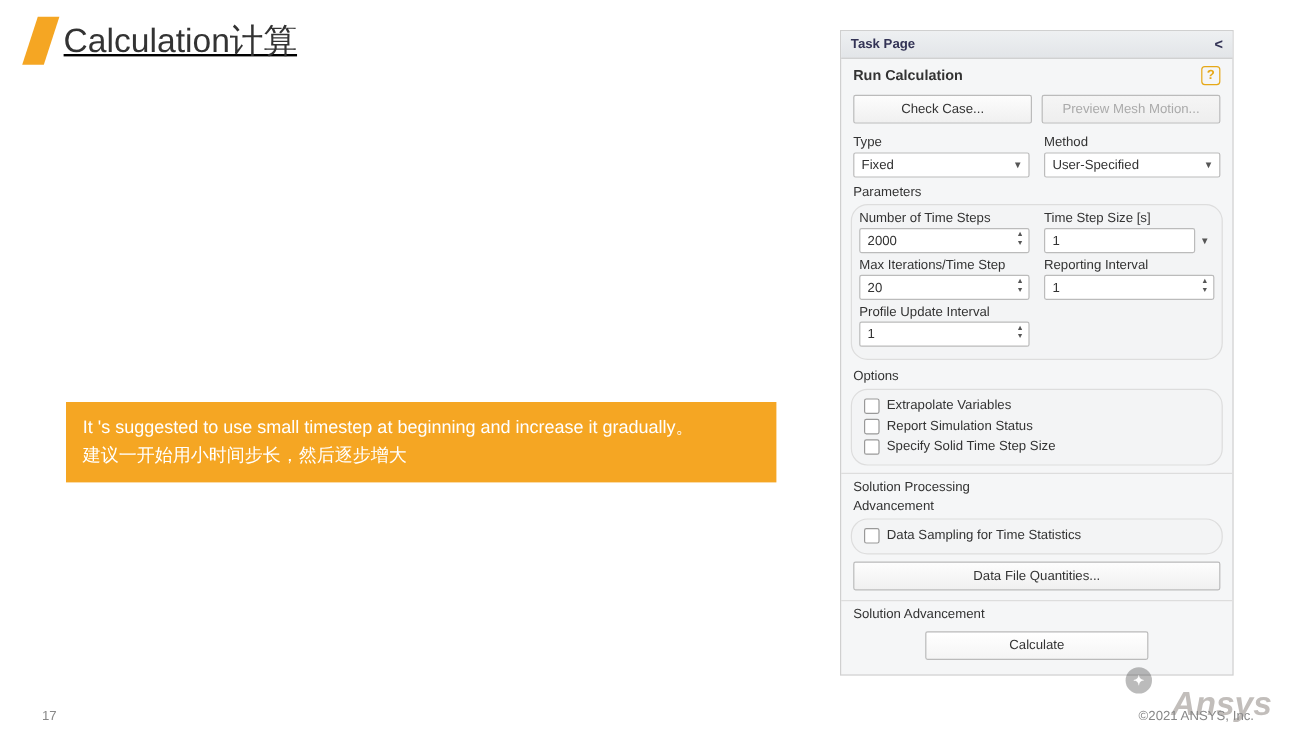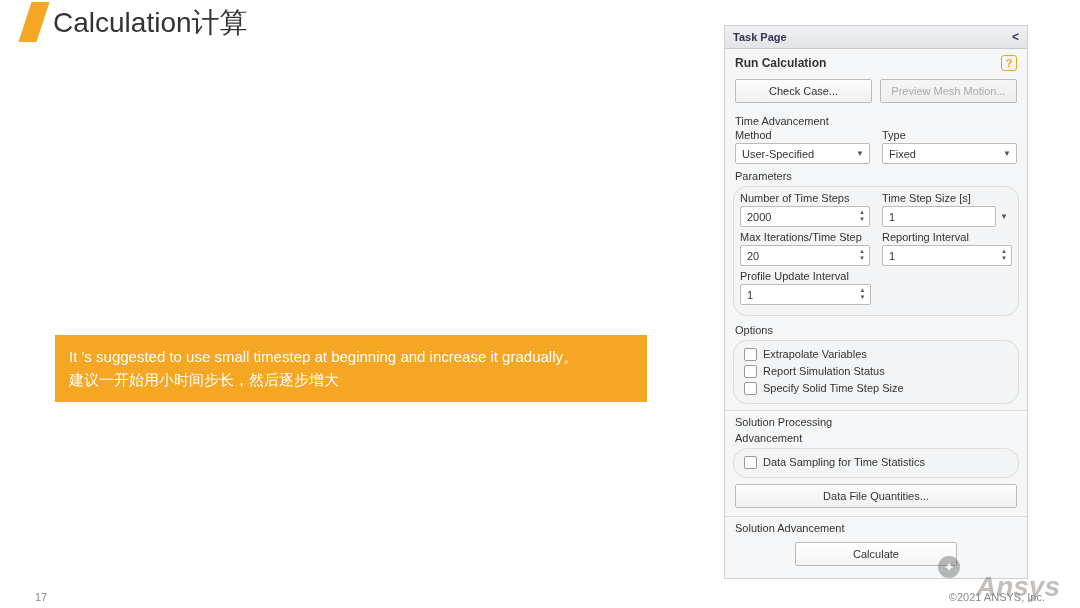--- a/index.html
+++ b/index.html
@@ -1,32 +1,32 @@
 <!DOCTYPE html>
 <html><head>
   <meta charset="utf-8">
   <style>
     * { box-sizing: border-box; margin: 0; padding: 0; font-family: "Segoe UI", Arial, sans-serif; }
     body { width: 1080px; height: 608px; background: #fff; position: relative; overflow: hidden; }
     
-    .slide-title-area { position: absolute; top: 2px; left: 25px; display: flex; align-items: flex-end; gap: 10px; }
+    .slide-title-area { position: absolute; top: 14px; left: 25px; display: flex; align-items: center; gap: 10px; text-decoration: underline; }
     .title-slash { width: 18px; height: 40px; background: #f5a623; transform: skewX(-18deg); }
     .slide-title { font-size: 28px; color: #333; font-weight: 400; }
     
     .tip-box { position: absolute; top: 335px; left: 55px; width: 592px; background: #f5a623; color: #fff; padding: 10px 14px; font-size: 15px; line-height: 1.55; }
     
     .footer { position: absolute; bottom: 5px; left: 0; right: 0; display: flex; align-items: center; padding: 0 35px; font-size: 11px; color: #888; }
     .page-num { flex: 0 0 60px; }
     .copyright { flex: 1; text-align: right; }
     .brand-logo { position: absolute; right: 20px; bottom: 5px; font-size: 28px; font-weight: 700; color: rgba(80,70,60,0.35); font-style: italic; }
     .wm { position: absolute; right: 120px; bottom: 30px; font-size: 18px; color: rgba(60,60,60,0.35); display:flex; align-items:center; gap:6px;}
     .wm-icon { width:22px; height:22px; border-radius:50%; background:rgba(60,60,60,0.35); display:flex;align-items:center;justify-content:center;color:#fff;font-size:11px;font-weight:bold;}
     
     
-    .task-page { position: absolute; top: 25px; right: 52px; width: 304px; background: #f5f6f7; border: 1px solid #d0d0d0; font-size: 11px; color: #333; }
+    .task-page { position: absolute; top: 25px; right: 52px; width: 328px; background: #f5f6f7; border: 1px solid #d0d0d0; font-size: 11px; color: #333; }
     .task-header { background: linear-gradient(#eef0f2, #e2e5e8); padding: 4px 8px; font-weight: bold; color: #335; border-bottom: 1px solid #c8c8c8; display:flex; justify-content:space-between; align-items:center; }
     .task-header .collapse-icon { font-size: 12px; }
     .section-title { display: flex; justify-content: space-between; align-items: center; padding: 6px 10px 4px; font-weight: bold; }
     .help-icon { width: 16px; height: 16px; border: 1.5px solid #e6a817; border-radius: 3px; display: flex; align-items: center; justify-content: center; color: #e6a817; font-weight: bold; font-size: 11px; cursor:pointer; }
     
     .btn-row { display: flex; gap: 8px; padding: 4px 10px 8px; }
     .btn { flex: 1; background: linear-gradient(#fdfdfd, #f0f0f0); border: 1px solid #bbb; border-radius: 2px; padding: 5px 4px; font-size: 11px; text-align: center; cursor: pointer; }
     .btn.disabled { color: #aaa; background: linear-gradient(#f5f5f5,#eee); cursor: default; }
     .btn.primary { background: linear-gradient(#fff,#f5f5f5); }
     
@@ -74,32 +74,31 @@
     <span style="font-size:12px;">Run Calculation</span>
     <span class="help-icon">?</span>
   </div>
 
   <div class="btn-row">
     <div class="btn">Check Case...</div>
     <div class="btn disabled">Preview Mesh Motion...</div>
   </div>
 
   <div class="group">
-    <div class="group-label">Time Advancement</div>
     <div class="row" style="padding:0 2px;">
+      <div class="col">
+        <div class="field-label">Type</div>
+        <div class="select">
+            <span>Fixed</span>
+          </div>
+      </div>
       <div class="col">
         <div class="field-label">Method</div>
         <div class="select">
             <span>User-Specified</span>
-          </div>
-      </div>
-      <div class="col">
-        <div class="field-label">Type</div>
-        <div class="select">
-            <span>Fixed</span>
           </div>
       </div>
     </div>
 
     <div class="group-label" style="margin-top:4px;">Parameters</div>
     <div class="subgroup">
       <div class="row">
         <div class="col">
           <div class="field-label">Number of Time Steps</div>
           <div class="spinner">

